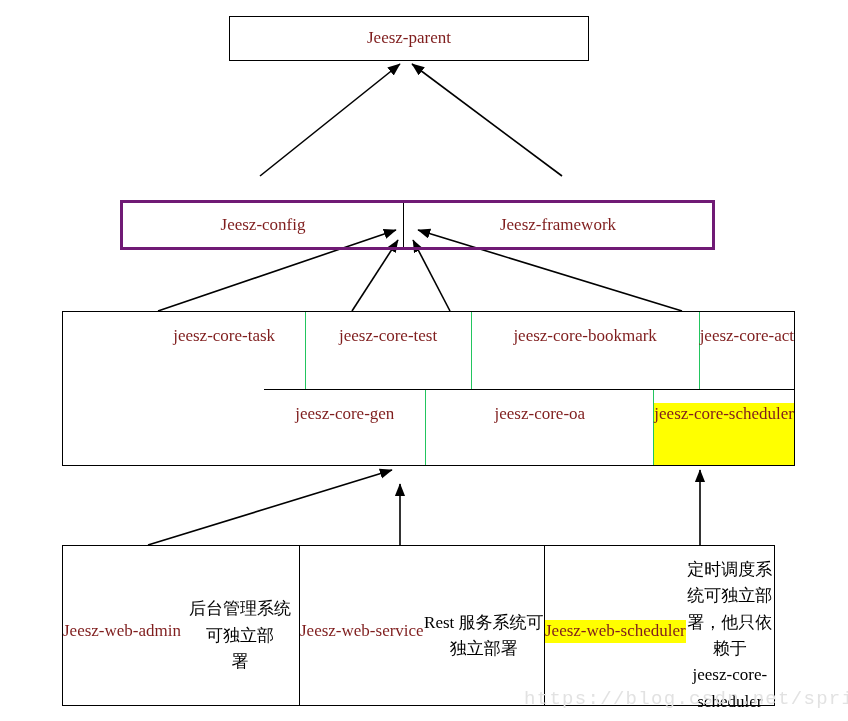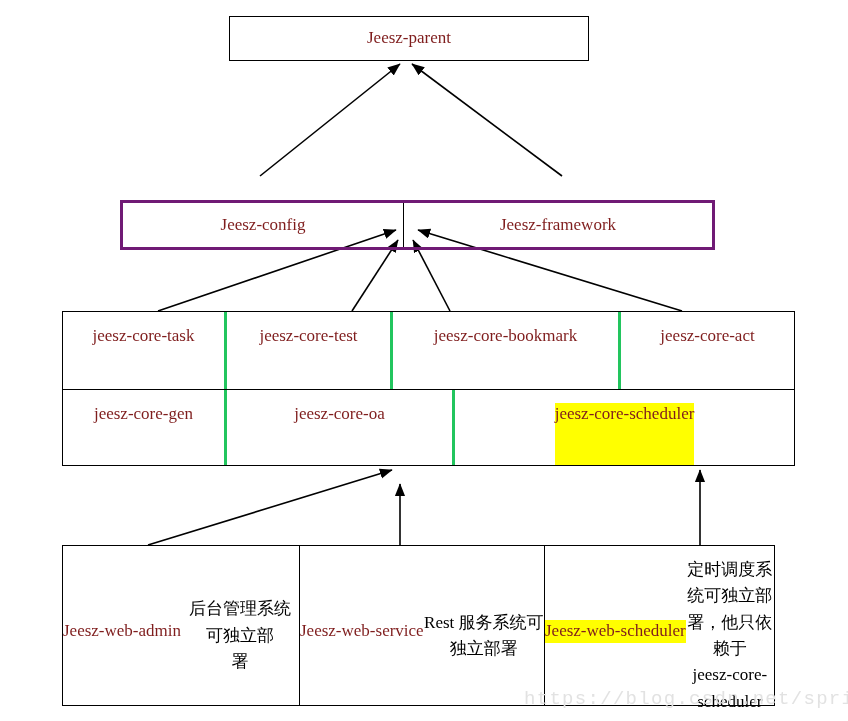--- a/index.html
+++ b/index.html
@@ -66,34 +66,35 @@
   .l2-config { width: 280px; }
   .l2-framework { flex: 1; }
   
   #core-grid {
     position: absolute;
     left: 62px; top: 311px; width: 733px; height: 155px;
     box-sizing: border-box;
     border: 1px solid #000000;
     display: flex;
     flex-direction: column;
+    align-items: flex-end;
   }
   .core-row {
     display: flex;
     height: 50%;
     box-sizing: border-box;
   }
   .core-row + .core-row { border-top: 1px solid #000000; }
   .core-cell {
     box-sizing: border-box;
     display: flex;
     justify-content: center;
     padding-top: 13px;
   }
-  .core-cell + .core-cell { border-left: 3px solid #22c55e; }
+  .core-cell + .core-cell { border-left: 1px solid #22c55e; }
   .cw1 { width: 161px; }
   .cw2 { width: 166px; }
   .cw3 { width: 228px; }
   .cw4 { flex: 1; }
   
   #web-grid {
     position: absolute;
     left: 62px; top: 545px; width: 713px; height: 161px;
     box-sizing: border-box;
     border: 1px solid #000000;

